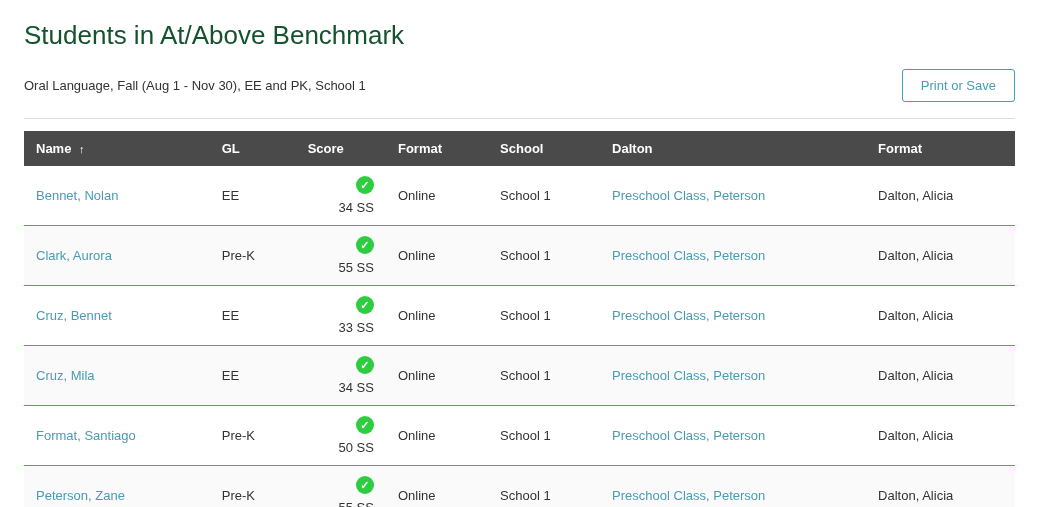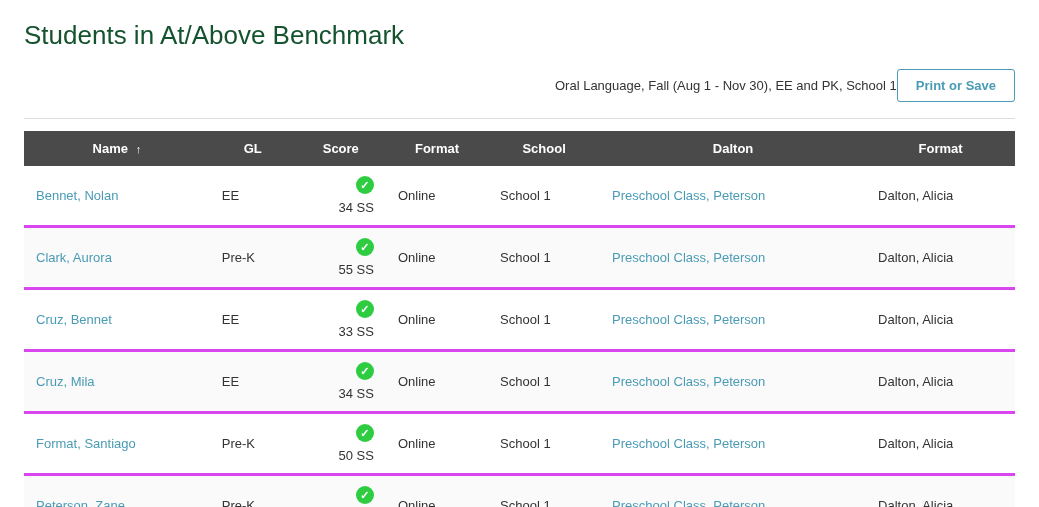--- a/index.html
+++ b/index.html
@@ -12,62 +12,62 @@
     }
     .page-title {
       font-size: 26px;
       font-weight: 300;
       color: #14532d;
       margin-bottom: 18px;
     }
     .subtitle-row {
       display: flex;
       align-items: center;
-      justify-content: flex-end;
+      justify-content: space-between;
       margin-bottom: 16px;
     }
     .subtitle-text {
       font-size: 13px;
       color: #333;
     }
     .button-group {
       display: flex;
       gap: 8px;
     }
     .btn {
       padding: 8px 18px;
       border: 1.5px solid #4a9bb5;
       background: #fff;
       color: #4a9bb5;
       border-radius: 3px;
       cursor: pointer;
       font-size: 13px;
-      font-weight: 700;
+      font-weight: 400;
     }
     hr.divider {
       border: none;
       border-top: 1px solid #ddd;
       margin-bottom: 12px;
     }
     table {
       width: 100%;
       border-collapse: collapse;
     }
     thead tr {
       background: #4a4a4a;
       color: #fff;
     }
     thead th {
       padding: 10px 12px;
-      text-align: center;
+      text-align: left;
       font-size: 13px;
       font-weight: 600;
     }
     tbody tr {
-      border-bottom: 3px solid #d946ef;
+      border-bottom: 1px solid #d946ef;
     }
     tbody tr:nth-child(even) {
       background: #fafafa;
     }
     tbody td {
       padding: 10px 12px;
       font-size: 13px;
       vertical-align: middle;
     }
     .name-link {

